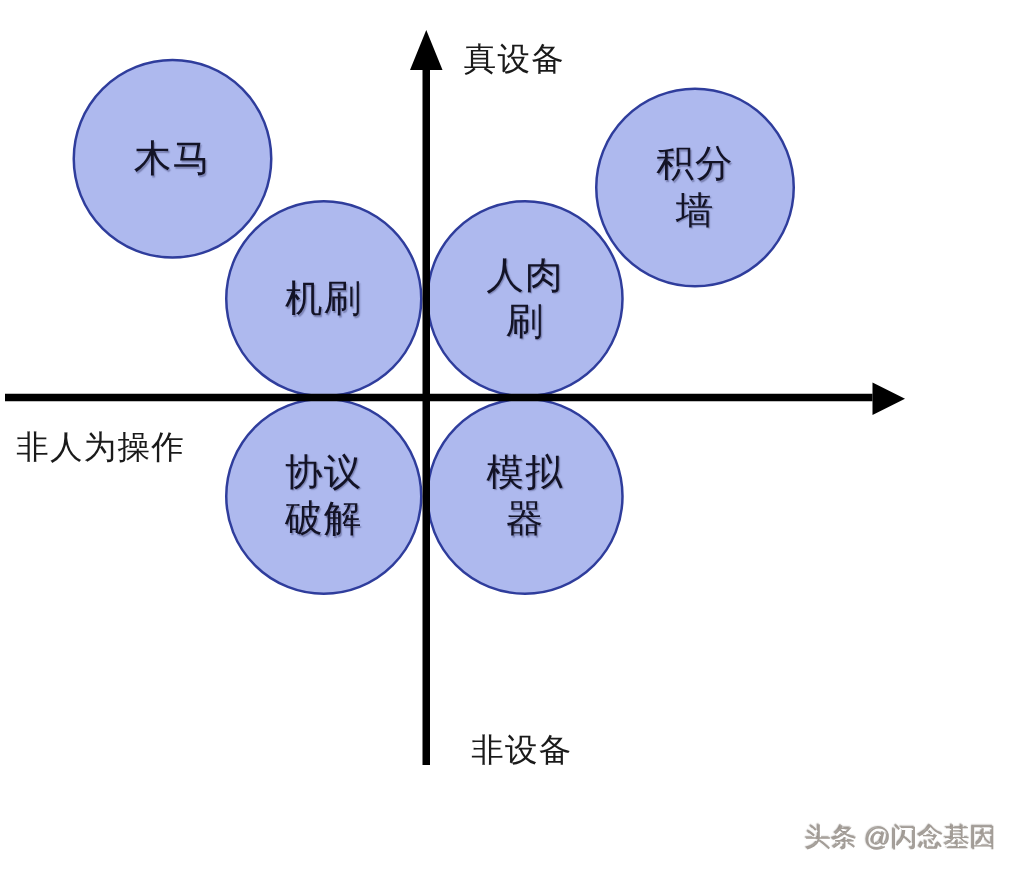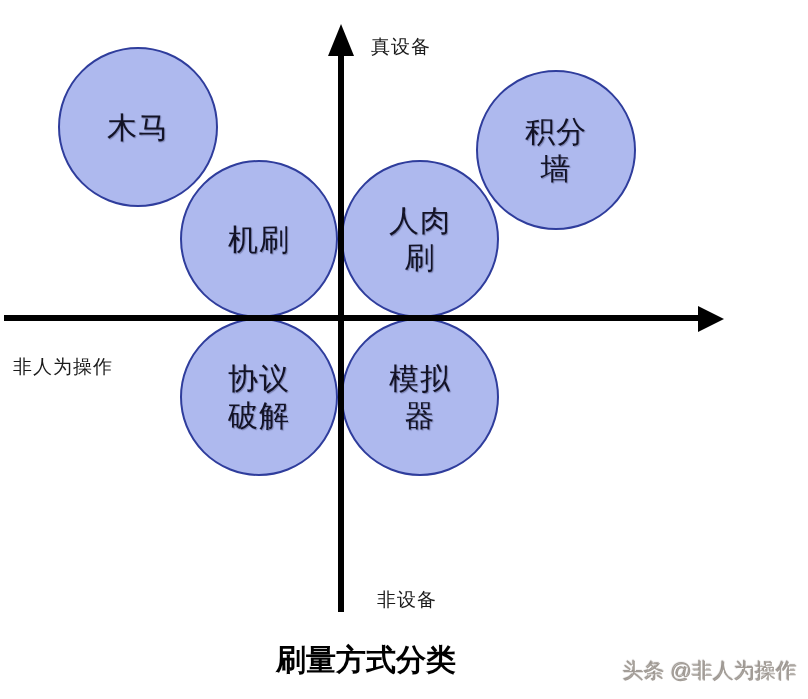--- a/index.html
+++ b/index.html
@@ -68,30 +68,30 @@
   }
   .b-trojan        { left: 58px;  top: 47px;  width: 160px; height: 160px; }
   .b-machine-brush { left: 180px; top: 160px; width: 158px; height: 158px; }
   .b-human-brush   { left: 341px; top: 160px; width: 158px; height: 158px; }
   .b-points-wall   { left: 476px; top: 70px;  width: 160px; height: 160px; }
   .b-protocol      { left: 180px; top: 318px; width: 158px; height: 158px; }
   .b-emulator      { left: 341px; top: 318px; width: 158px; height: 158px; }
   
   .axis-label {
     position: absolute;
-    font-size: 19px;
+    font-size: 26px;
     line-height: 28px;
     color: var(--text-color);
     z-index: 3;
     white-space: nowrap;
     letter-spacing: 1px;
   }
   .lbl-top    { left: 371px; top: 33px; }
   .lbl-bottom { left: 377px; top: 586px; text-align: right; }
-  .lbl-left   { left: 13px;  top: 353px; }
+  .lbl-left   { left: 13px;  top: 343px; }
   .lbl-right  { left: 652px; top: 342px; }
   
   .diagram-title {
     position: absolute;
     left: 276px;
     top: 644px;
     font-size: 30px;
     line-height: 32px;
     font-weight: 700;
     color: #000000;
@@ -141,17 +141,16 @@
   </div>
   <div class="bubble b-emulator">
     <span class="bubble-label">模拟
 器</span>
   </div>
 
   <div class="axis-label lbl-top">真设备</div>
   <div class="axis-label lbl-bottom">非设备</div>
   <div class="axis-label lbl-left">非人为操作</div>
 
-  <div class="diagram-title">刷量方式分类</div>
 
-  <div class="watermark">头条 @非人为操作</div>
+  <div class="watermark">头条 @闪念基因</div>
 
 </div>
 
 </body></html>

